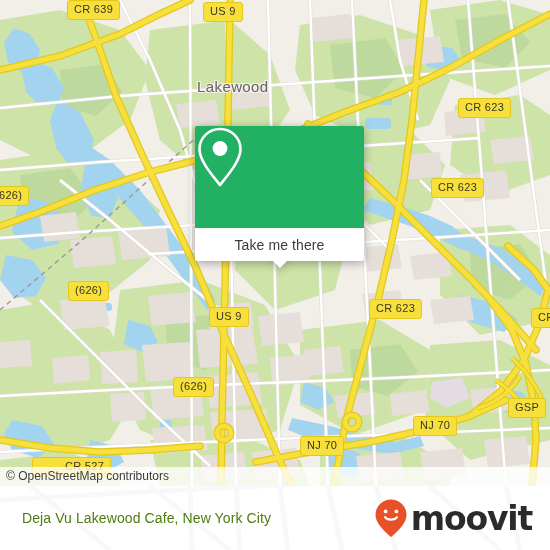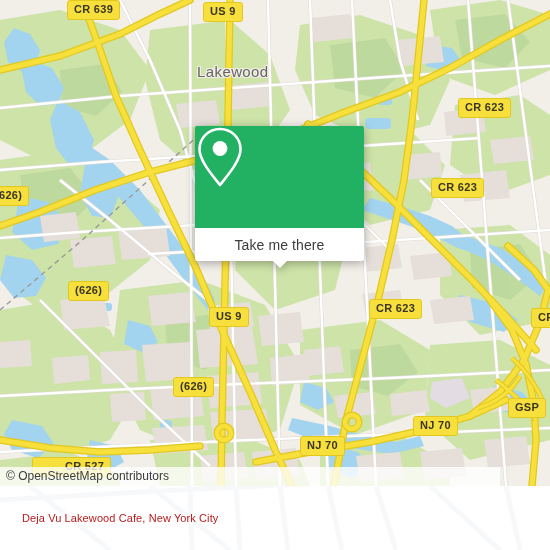--- a/index.html
+++ b/index.html
@@ -43,21 +43,21 @@
 
   
   .shield {
     position: absolute;
     background: #f7e03c;
     border: 1.5px solid #e2c81e;
     border-radius: 3px;
     color: #3a3526;
     font-family: "Liberation Sans", sans-serif;
     font-size: 11px;
-    font-weight: bold;
+    font-weight: normal;
     letter-spacing: 0.3px;
     line-height: 1;
     padding: 3px 6px 4px 6px;
     white-space: nowrap;
   }
 
   
   #popup {
     position: absolute;
     left: 195px; top: 126px;
@@ -95,21 +95,21 @@
     width: 0; height: 0;
     border-left: 8px solid transparent;
     border-right: 8px solid transparent;
     border-top: 8px solid #ffffff;
   }
 
   
   #osm-attribution {
     position: absolute;
     left: 0; bottom: 0;
-    width: 500px;
+    width: 550px;
     padding: 2px 0 3px 6px;
     background: rgba(255,255,255,0.78);
     font-family: "Liberation Sans", sans-serif;
     font-size: 12px;
     color: #3c3c3c;
     white-space: nowrap;
   }
 
   
   #footer {
@@ -129,22 +129,22 @@
   #footer-inner {
     position: relative;
     width: 550px; height: 64px;
     display: flex;
     align-items: center;
     justify-content: space-between;
     padding: 0 18px 0 22px;
   }
   #footer-title {
     font-family: "Liberation Sans", sans-serif;
-    font-size: 11px;
-    color: #b91c1c;
+    font-size: 14px;
+    color: #4d7c0f;
     letter-spacing: 0.1px;
     white-space: nowrap;
   }
   #brand {
     display: flex;
     align-items: center;
     gap: 3px;
   }
   #brand-word {
     font-family: "DejaVu Sans", sans-serif;
@@ -368,21 +368,21 @@
         <g stroke="#f7e03c" stroke-width="3" fill="none">
           <path d="M496,380 Q520,398 536,420"></path>
           <path d="M512,358 Q534,378 544,404"></path>
           <path d="M478,408 Q506,400 520,376"></path>
         </g>
 
         <path d="M432,382 L462,378 L470,398 L446,408 L430,398 Z" fill="#e6dbe9" opacity="0.9"></path>
       </g>
     </svg>
 
-    <div class="place-label" style="left:197px; top:63px;">Lakewood</div>
+    <div class="place-label" style="left:197px; top:78px;">Lakewood</div>
 
     <div class="shield" style="left:67px;  top:0px;">CR 639</div>
     <div class="shield" style="left:203px; top:2px;">US 9</div>
     <div class="shield" style="left:458px; top:98px;">CR 623</div>
     <div class="shield" style="left:431px; top:178px;">CR 623</div>
     <div class="shield" style="left:-12px; top:186px;">(626)</div>
     <div class="shield" style="left:68px;  top:281px;">(626)</div>
     <div class="shield" style="left:209px; top:307px;">US 9</div>
     <div class="shield" style="left:369px; top:299px;">CR 623</div>
     <div class="shield" style="left:531px; top:308px;">CR</div>
@@ -418,16 +418,25 @@
         <path d="M376,486 L396,550"></path>
         <path d="M506,486 L520,550"></path>
         <path d="M0,500 L140,492 L300,484 L460,478 L550,474"></path>
         <path d="M30,486 L110,550"></path>
         <path d="M150,486 L230,550"></path>
         <path d="M430,486 L500,550"></path>
       </g>
     </svg>
     <div id="footer-inner">
       <div id="footer-title">Deja Vu Lakewood Cafe, New York City</div>
+      <div id="brand">
+        <svg width="34" height="40" viewBox="0 0 34 40">
+          <path d="M17,1.5 C8.4,1.5 1.5,8.4 1.5,17 C1.5,25 10,33 17,39 C24,33 32.5,25 32.5,17 C32.5,8.4 25.6,1.5 17,1.5 Z" fill="#e8502a"></path>
+          <circle cx="11.6" cy="13.4" r="1.9" fill="#ffffff"></circle>
+          <circle cx="22.4" cy="13.4" r="1.9" fill="#ffffff"></circle>
+          <path d="M11,19.2 C13.2,22.4 20.8,22.4 23,19.2" fill="none" stroke="#ffffff" stroke-width="2.1" stroke-linecap="round"></path>
+        </svg>
+        <span id="brand-word">moovit</span>
+      </div>
     </div>
   </div>
 
 </div>
 
 </body></html>

